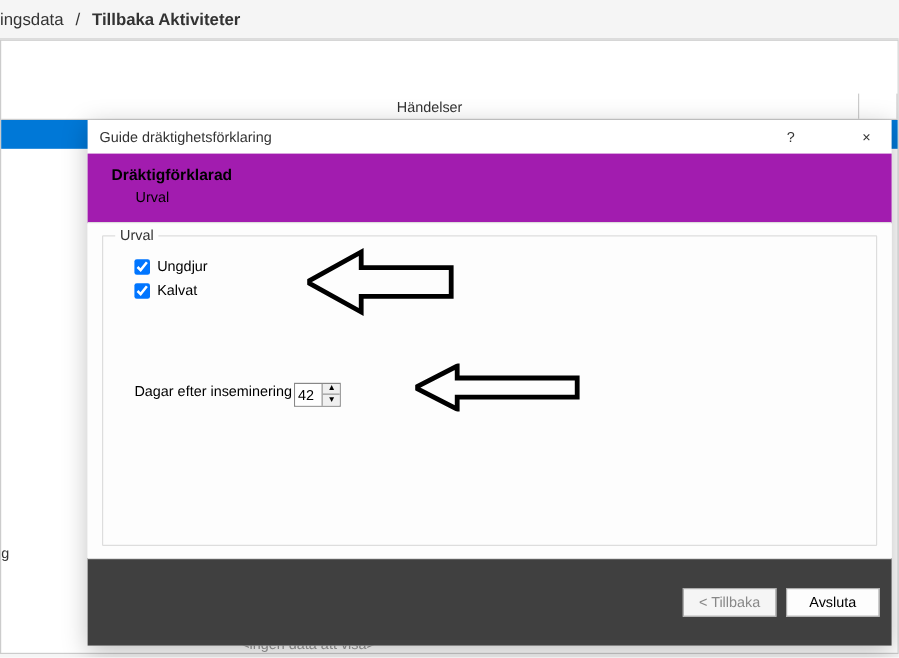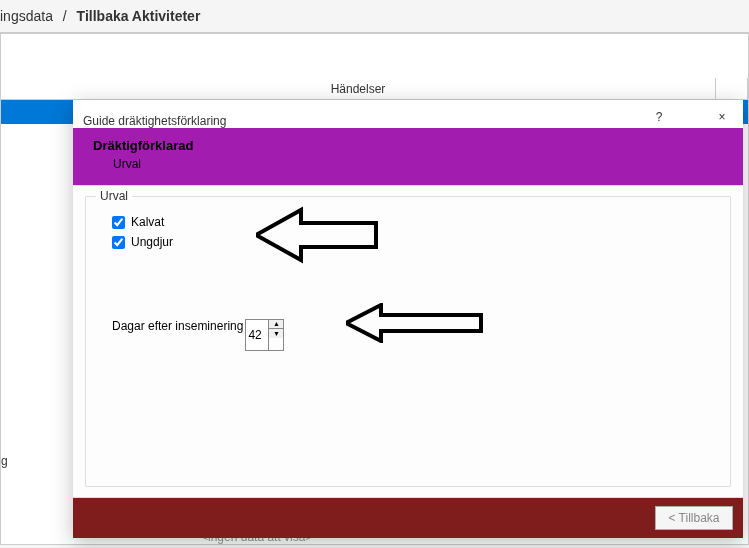--- a/index.html
+++ b/index.html
@@ -63,21 +63,21 @@
       top: 100px;
       width: 670px;
       height: 438px;
       background: #fff;
       box-shadow: 0 5px 20px rgba(0,0,0,0.25);
       display: flex;
       flex-direction: column;
     }
     .dialog-titlebar {
       display: flex;
-      align-items: flex-end;
+      align-items: center;
       height: 28px;
       padding: 0 6px 0 10px;
       font-size: 12px;
       color: #333;
       gap: 33px;
     }
     .dialog-titlebar .title { flex: 1; }
     .dialog-titlebar .help-btn,
     .dialog-titlebar .close-btn {
       width: 30px;
@@ -125,21 +125,21 @@
     .check-row input { margin-right: 6px; }
     .days-row {
       margin-top: 70px;
       margin-left: 6px;
       display: flex;
     }
     .days-row label { margin-right: 2px; }
     .spinner {
       display: inline-flex;
       border: 1px solid #888;
-      height: 32px;
+      height: 20px;
     }
     .spinner input {
       width: 22px;
       border: none;
       font-size: 12px;
       padding: 0 2px;
       outline: none;
       text-align: left;
     }
     .spinner-btns {
@@ -155,23 +155,23 @@
       border: none;
       background: #f0f0f0;
       cursor: pointer;
       padding: 0;
       display: flex;
       align-items: center;
       justify-content: center;
     }
     .spinner-btns button:first-child { border-bottom: 1px solid #888; }
     .dialog-footer {
-      background: #7f1d1d;
+      background: #404040;
       border-top: 1px solid #ddd;
-      padding: 8px 10px;
+      padding: 24px 10px;
       display: flex;
       justify-content: flex-end;
       gap: 8px;
     }
     .dialog-footer button {
       min-width: 78px;
       height: 24px;
       font-size: 12px;
       background: #fdfdfd;
       border: 1px solid #adadad;
@@ -220,25 +220,25 @@
   <div class="dialog-header">
     <div class="h1">Dräktigförklarad</div>
     <div class="h2">Urval</div>
   </div>
   <div class="dialog-body">
     <div class="groupbox">
       <div class="groupbox-title">Urval</div>
 
       <div class="check-row">
         <input type="checkbox" checked="" style="">
-        <label>Kalvat</label>
+        <label>Ungdjur</label>
       </div>
       <div class="check-row">
         <input type="checkbox" checked="" style="">
-        <label>Ungdjur</label>
+        <label>Kalvat</label>
       </div>
 
       <div class="days-row">
         <label>Dagar efter inseminering</label>
         <span class="spinner">
           <input type="text" value="42" style="">
           <span class="spinner-btns">
             <button>▲</button>
             <button>▼</button>
           </span>
@@ -249,14 +249,15 @@
         <polygon points="0,30 45,5 45,18 120,18 120,42 45,42 45,55" fill="none" stroke="#000" stroke-width="4"></polygon>
       </svg>
       <svg class="arrow" style="left:260px; top:106px;" width="140" height="40">
         <polygon points="0,20 35,2 35,12 135,12 135,28 35,28 35,38" fill="none" stroke="#000" stroke-width="4"></polygon>
       </svg>
 
     </div>
   </div>
   <div class="dialog-footer">
     <button disabled="">&lt; Tillbaka</button>
+    <button>Avsluta</button>
   </div>
 </div>
 
 </body></html>

